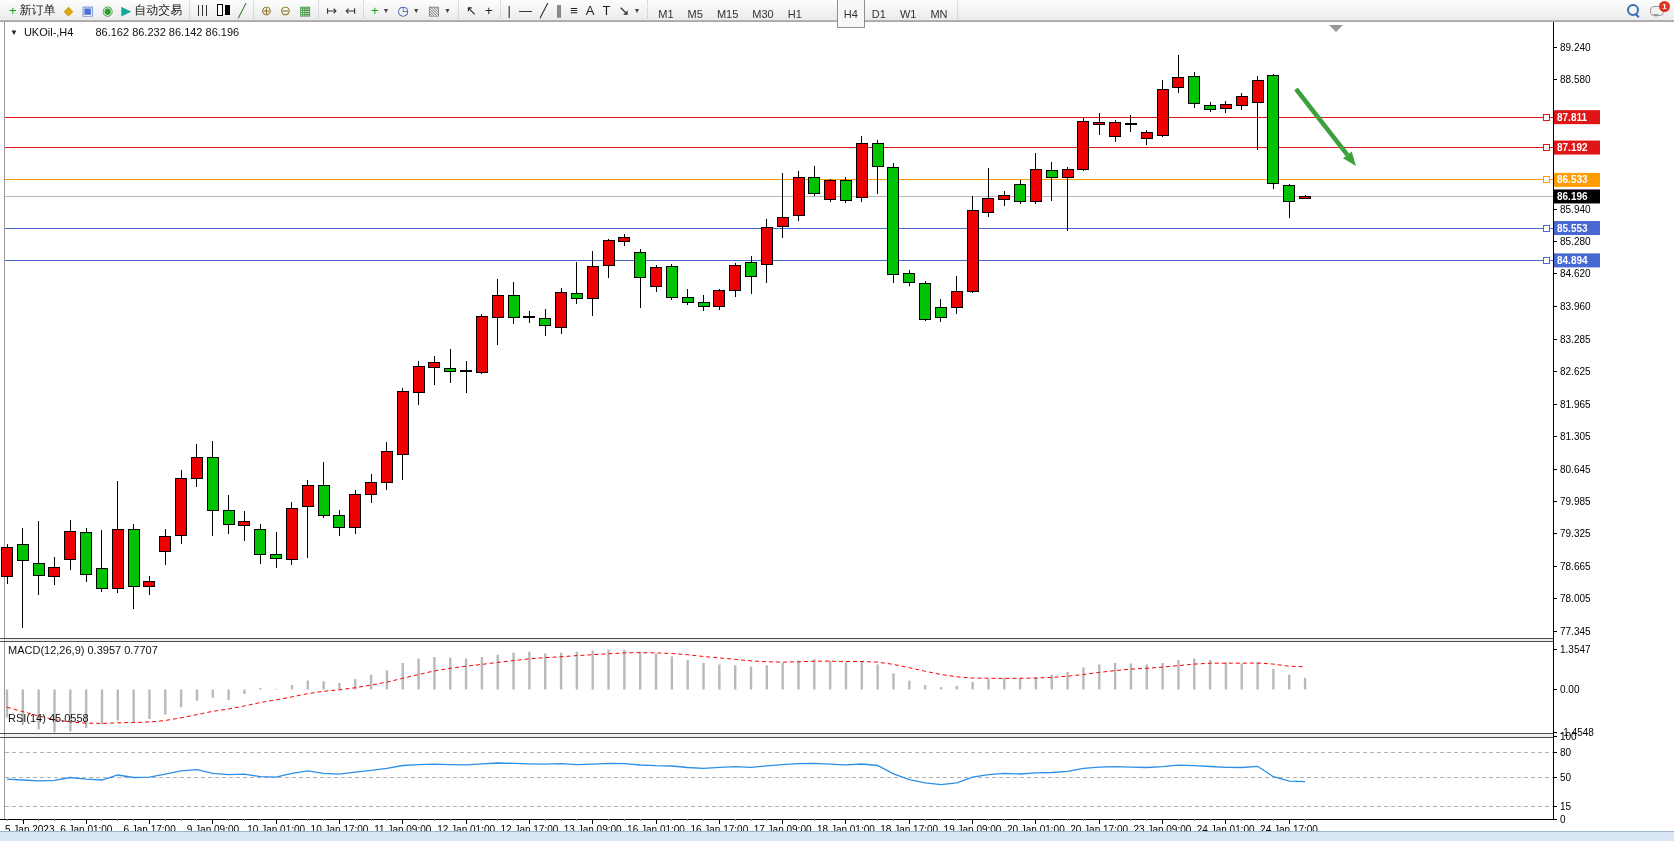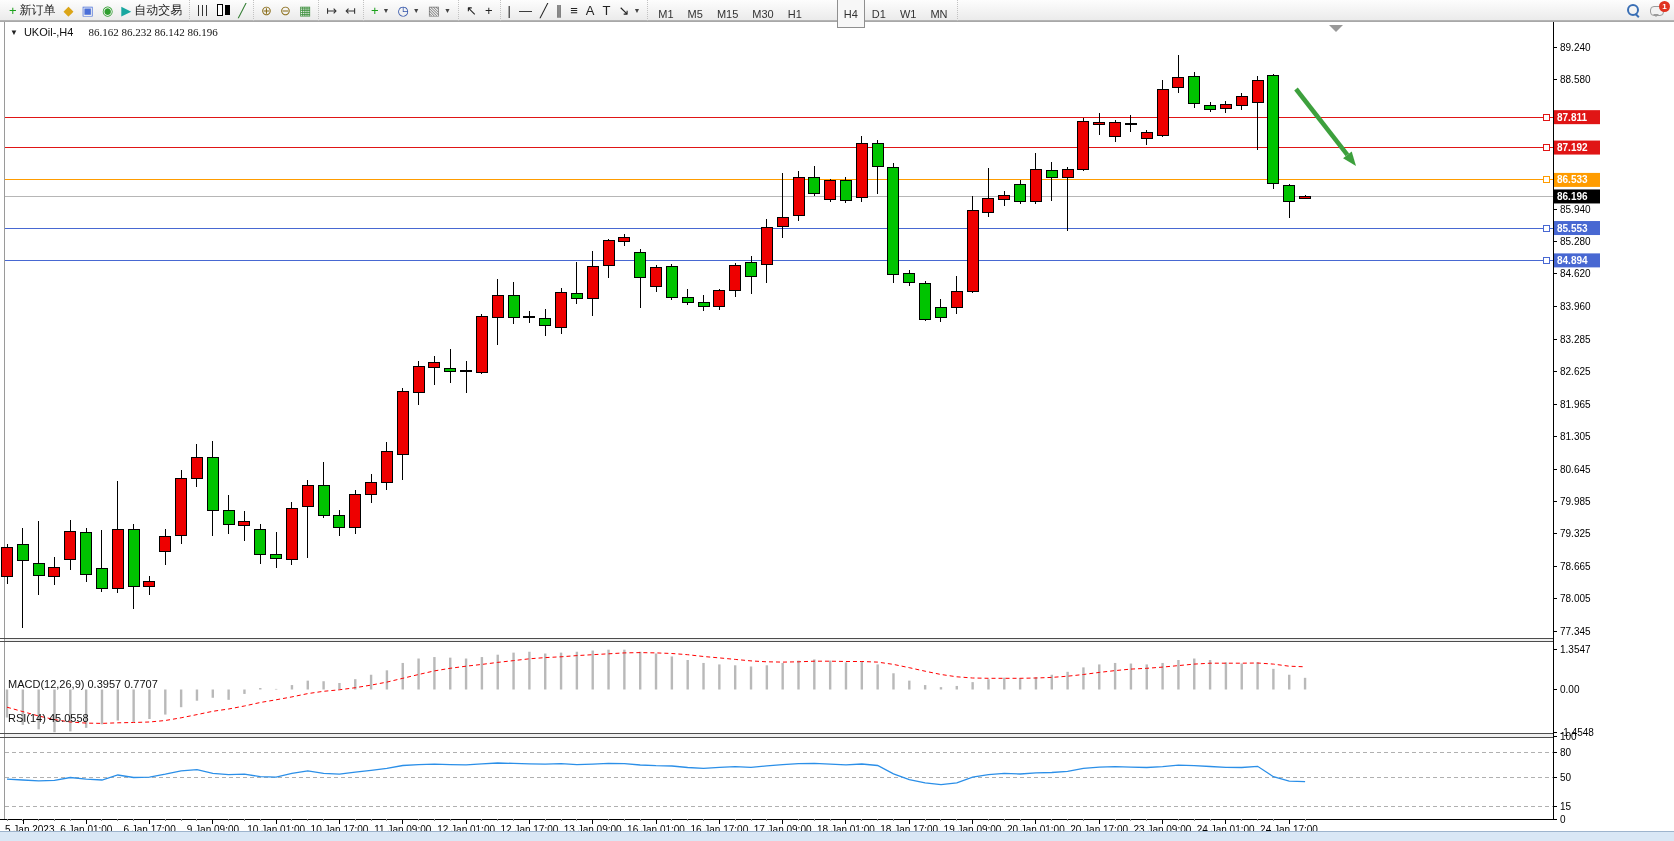--- a/index.html
+++ b/index.html
@@ -43,21 +43,21 @@
     background:#e03220; border-radius:50%; color:#fff; font-size:8px; line-height:11px;
     text-align:center; font-weight:bold; padding:0 1px; }
 
   
   .chart-area { position:absolute; left:0; top:21px; width:1674px; height:810px;
     border-top:1px solid #a8a8a8; background:#fff; }
   #chart-svg { position:absolute; left:0; top:0; pointer-events:none; }
   .chart-title { position:absolute; left:10px; top:4px; font-size:11px; color:#111;
     display:flex; align-items:center; gap:6px; z-index:3; }
   .chart-title .tri { font-size:8px; color:#222; }
-  .chart-title .ohlc { margin-left:9px;font-family:Liberation Serif, serif; }
+  .chart-title .ohlc { margin-left:16px; }
   .ind-label { position:absolute; left:8px; font-size:11px; color:#111; z-index:3; }
 
   
   .status-strip { position:absolute; left:0; bottom:0; width:1674px; height:10px;
     background:#d9e7f5; border-top:1px solid #9db4cd; }
 </style>
 </head>
 <body>
 
 <div id="app">
@@ -662,18 +662,18 @@
           <text x="1225.7" y="811" text-anchor="middle" font-size="10" fill="#000" font-family="&quot;Liberation Sans&quot;, sans-serif" font-weight="normal">24 Jan 01:00</text>
           <line x1="1289" y1="797" x2="1289" y2="802" stroke="#000" stroke-width="1" shape-rendering="crispEdges"></line>
           <text x="1289" y="811" text-anchor="middle" font-size="10" fill="#000" font-family="&quot;Liberation Sans&quot;, sans-serif" font-weight="normal">24 Jan 17:00</text>
         </g>
       </svg>
     <div class="chart-title">
       <span class="tri">▼</span>
       <span>UKOil-,H4</span>
       <span class="ohlc">86.162 86.232 86.142 86.196</span>
     </div>
-    <div class="ind-label" style="top:656px">MACD(12,26,9) 0.3957 0.7707</div>
+    <div class="ind-label" style="top:622px">MACD(12,26,9) 0.3957 0.7707</div>
     <div class="ind-label" style="top:690px">RSI(14) 45.0558</div>
   </div>
 
   <div class="status-strip"></div>
 </div>
 
 </body></html>

